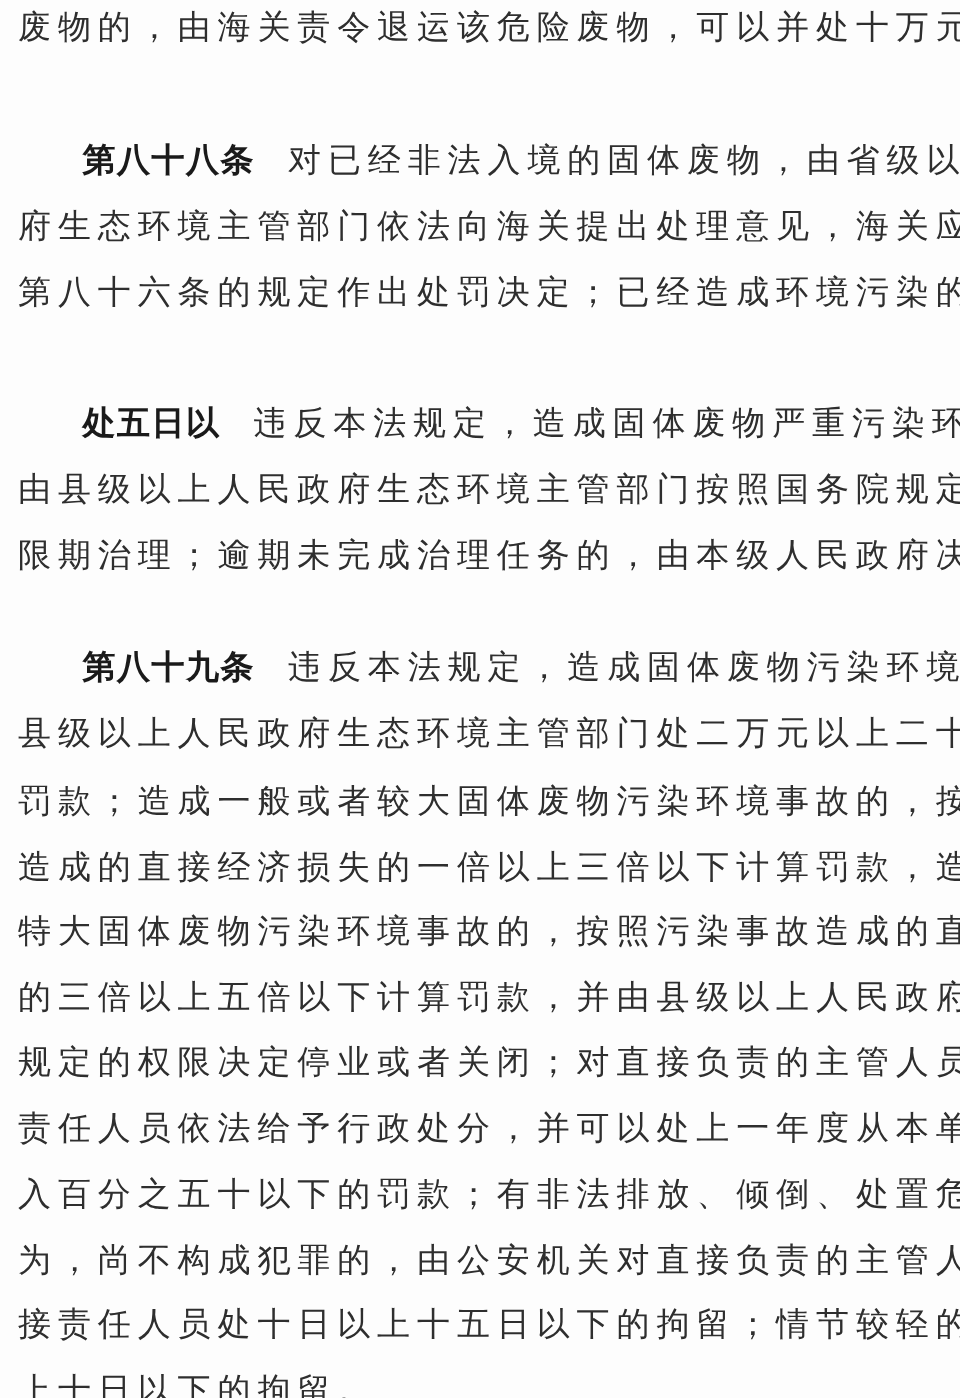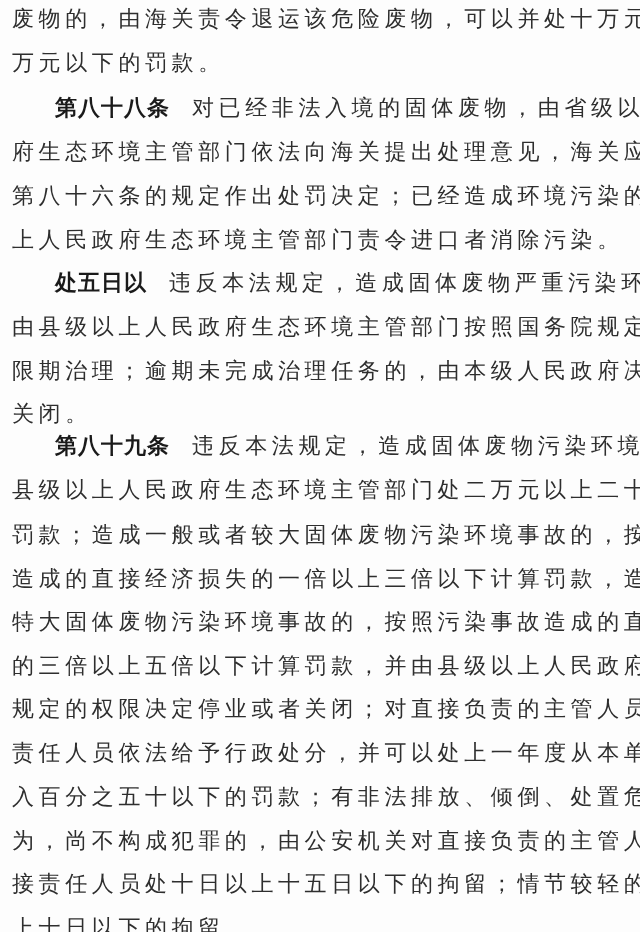--- a/index.html
+++ b/index.html
@@ -45,31 +45,28 @@
     color: #1a1a1a;
     margin-right: 22px;
   }
 </style>
 </head>
 <body>
 
 <div class="page">
 
   <div class="line" style="top:4px">废物的，由海关责令退运该危险废物，可以并处十万元以上一百</div>
-  <div class="line" style="top:48px">万元以下的罚款。</div>
 
   <div class="line indent" style="top:93px"><span class="art-head">第八十八条</span><span>对已经非法入境的固体废物，由省级以上人民政</span></div>
   <div class="line" style="top:137px">府生态环境主管部门依法向海关提出处理意见，海关应当依照本法</div>
   <div class="line" style="top:181px">第八十六条的规定作出处罚决定；已经造成环境污染的，由省级以</div>
-  <div class="line" style="top:225px">上人民政府生态环境主管部门责令进口者消除污染。</div>
 
   <div class="line indent" style="top:268px"><span class="art-head">处五日以</span><span>违反本法规定，造成固体废物严重污染环境的，</span></div>
   <div class="line" style="top:312px">由县级以上人民政府生态环境主管部门按照国务院规定的权限决定</div>
   <div class="line" style="top:356px">限期治理；逾期未完成治理任务的，由本级人民政府决定停业或者</div>
-  <div class="line" style="top:399px">关闭。</div>
 
   <div class="line indent" style="top:431px"><span class="art-head">第八十九条</span><span>违反本法规定，造成固体废物污染环境事故的，由</span></div>
   <div class="line" style="top:475px">县级以上人民政府生态环境主管部门处二万元以上二十万元以下的</div>
   <div class="line" style="top:520px">罚款；造成一般或者较大固体废物污染环境事故的，按照污染事故</div>
   <div class="line" style="top:564px">造成的直接经济损失的一倍以上三倍以下计算罚款，造成重大或者</div>
   <div class="line" style="top:607px">特大固体废物污染环境事故的，按照污染事故造成的直接经济损失</div>
   <div class="line" style="top:651px">的三倍以上五倍以下计算罚款，并由县级以上人民政府按照国务院</div>
   <div class="line" style="top:694px">规定的权限决定停业或者关闭；对直接负责的主管人员和其他直接</div>
   <div class="line" style="top:738px">责任人员依法给予行政处分，并可以处上一年度从本单位取得的收</div>
   <div class="line" style="top:782px">入百分之五十以下的罚款；有非法排放、倾倒、处置危险废物等行</div>

